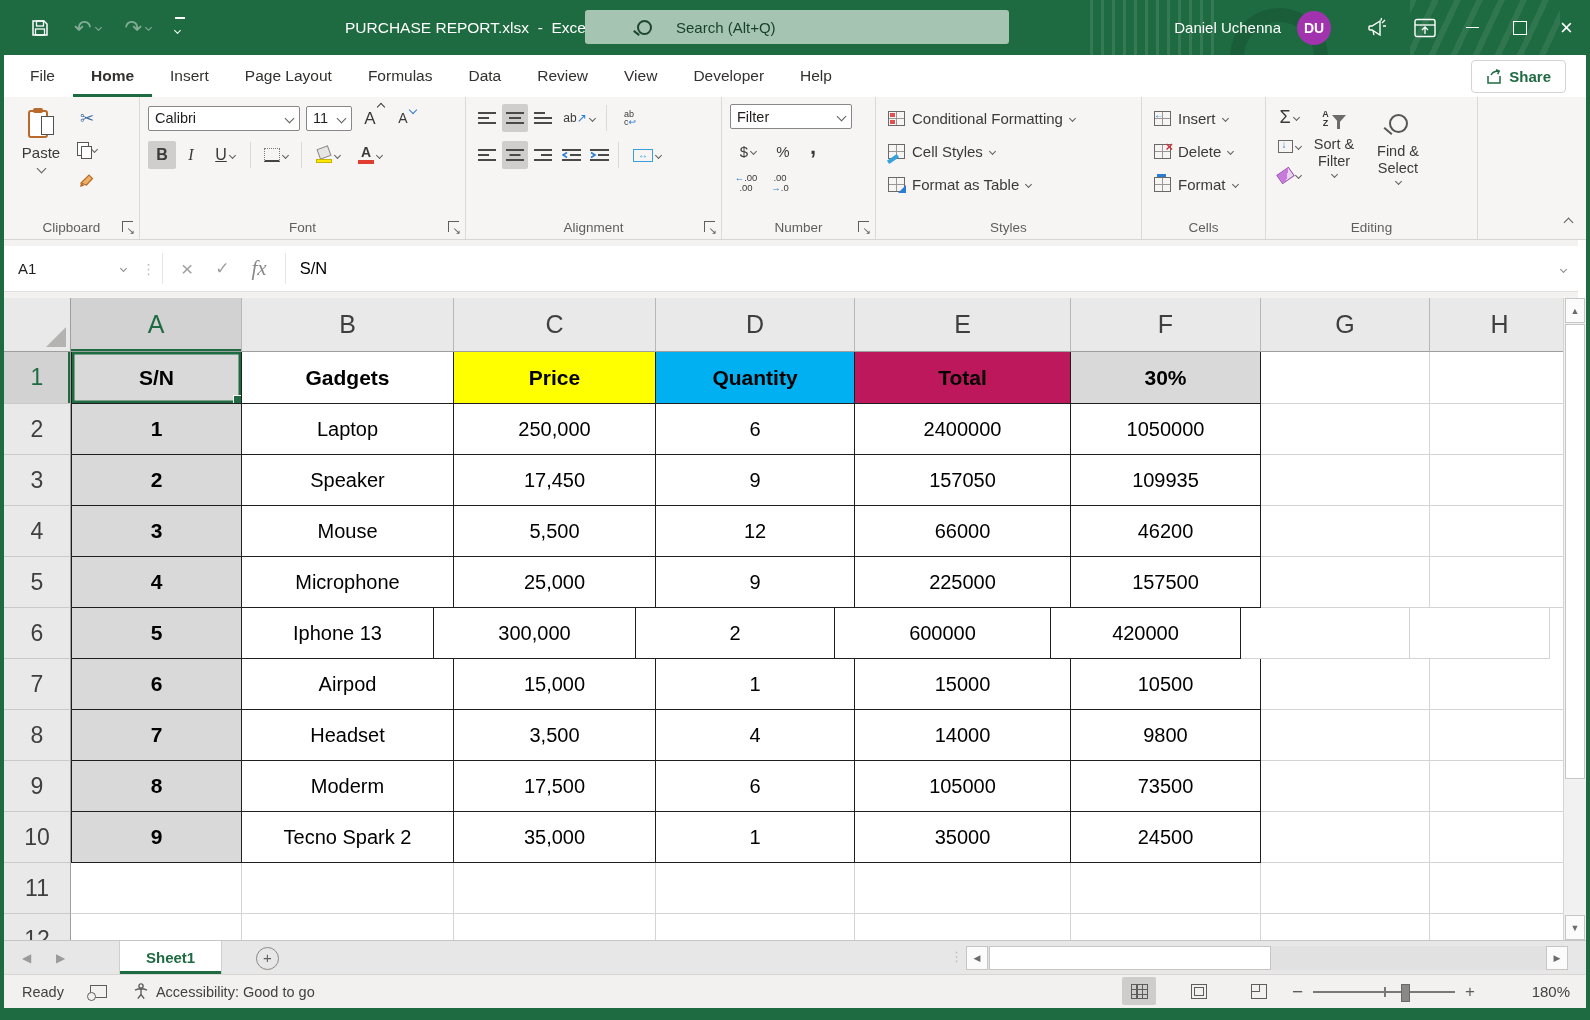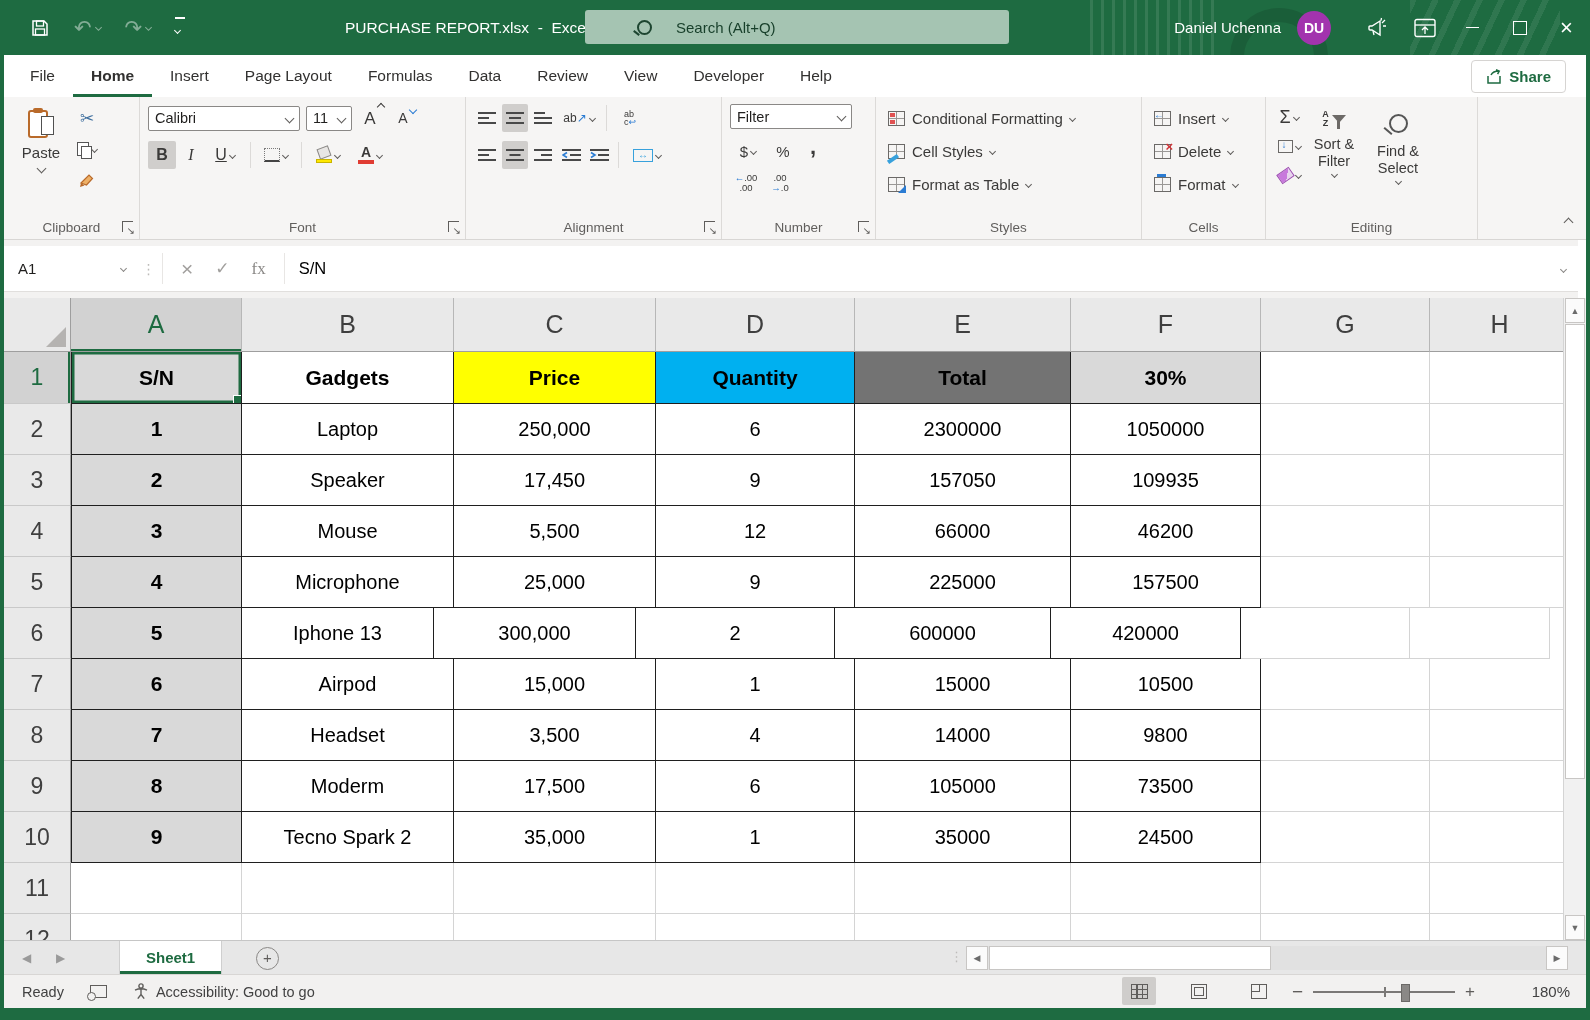--- a/index.html
+++ b/index.html
@@ -111,21 +111,21 @@
   .collapse{position:absolute;right:14px;bottom:8px;color:#5f5d5b;}
   
   .fbar{position:absolute;left:4px;right:12px;top:240px;height:58px;background:#f3f2f1;z-index:2;}
   .fwrap{position:absolute;left:0;right:0;top:6px;height:45px;background:#fff;border-bottom:1px solid #e1dfdd;display:flex;align-items:center;}
   .namebox{width:132px;height:100%;display:flex;align-items:center;justify-content:space-between;padding:0 10px 0 14px;box-sizing:border-box;font-size:15px;color:#201f1e;}
   .namebox .chev{color:#8a8886;}
   .fdots{width:26px;text-align:center;color:#bdbbb9;font-size:14px;letter-spacing:1px;}
   .fbtns{display:flex;align-items:center;gap:22px;padding:0 18px;height:70%;border-left:1px solid #e8e6e4;border-right:1px solid #e8e6e4;}
   .fx-cancel{color:#a19f9d;font-size:21px;line-height:1;}
   .fx-enter{color:#a19f9d;font-size:17px;}
-  .fx-fx{color:#8a8886;font-size:17px;font-family:"Liberation Serif",serif;}
+  .fx-fx{color:#8a8886;font-size:21px;font-style:italic;font-family:"Liberation Serif",serif;}
   .fcontent{flex:1;font-size:16.5px;color:#000;padding-left:14px;}
   .fexp{color:#8a8886;margin-right:12px;}
   
   .gridwrap{position:absolute;left:4px;top:298px;width:1582px;height:642px;background:#fff;overflow:hidden;}
   .corner{position:absolute;left:0;top:0;width:67px;height:54px;background:#e9e9e9;border-right:1px solid #9e9e9e;border-bottom:1px solid #9e9e9e;box-sizing:border-box;}
   .corner::after{content:"";position:absolute;right:4px;bottom:4px;width:0;height:0;border-left:20px solid transparent;border-bottom:20px solid #b5b3b1;}
   .colheads{position:absolute;left:67px;top:0;right:23px;height:54px;display:flex;overflow:hidden;}
   .chd{height:54px;box-sizing:border-box;border-right:1px solid #b7b7b7;border-bottom:1px solid #9e9e9e;background:#e9e9e9;font-size:25px;color:#3f3f3f;display:flex;align-items:center;justify-content:center;flex:none;}
   .chd.sel{background:#d2d2d2;color:#1e6b41;box-shadow:inset 0 -2px 0 #1e6b41;}
   .rowsarea{position:absolute;left:0;top:54px;right:23px;bottom:0;overflow:hidden;}
@@ -576,32 +576,32 @@
         <div class="chd" style="width: 169px;">G</div>
         <div class="chd" style="width: 140px;">H</div>
       </div>
     <div class="rowsarea">
         <div class="grow" style="height: 52px;">
           <div class="rh selr">1</div>
           <div class="c tb lft hdr sel" style="width: 171px; background: rgb(217, 217, 217);">S/N</div>
           <div class="c tb hdr" style="width: 212px; background: rgb(255, 255, 255);">Gadgets</div>
           <div class="c tb hdr" style="width: 202px; background: rgb(255, 255, 0);">Price</div>
           <div class="c tb hdr" style="width: 199px; background: rgb(0, 176, 240);">Quantity</div>
-          <div class="c tb hdr" style="width: 216px; background: #737373;">Total</div>
+          <div class="c tb hdr" style="width: 216px; background: #be185d;">Total</div>
           <div class="c tb hdr" style="width: 190px; background: rgb(217, 217, 217);">30%</div>
           <div class="c" style="width: 169px;"></div>
           <div class="c" style="width: 140px;"></div>
         </div>
         <div class="grow" style="height: 51px;">
           <div class="rh">2</div>
           <div class="c tb lft sn" style="width: 171px;">1</div>
           <div class="c tb" style="width: 212px;">Laptop</div>
           <div class="c tb" style="width: 202px;">250,000</div>
           <div class="c tb" style="width: 199px;">6</div>
-          <div class="c tb" style="width: 216px;">2300000</div>
+          <div class="c tb" style="width: 216px;">2400000</div>
           <div class="c tb" style="width: 190px;">1050000</div>
           <div class="c" style="width: 169px;"></div>
           <div class="c" style="width: 140px;"></div>
         </div>
         <div class="grow" style="height: 51px;">
           <div class="rh">3</div>
           <div class="c tb lft sn" style="width: 171px;">2</div>
           <div class="c tb" style="width: 212px;">Speaker</div>
           <div class="c tb" style="width: 202px;">17,450</div>
           <div class="c tb" style="width: 199px;">9</div>

